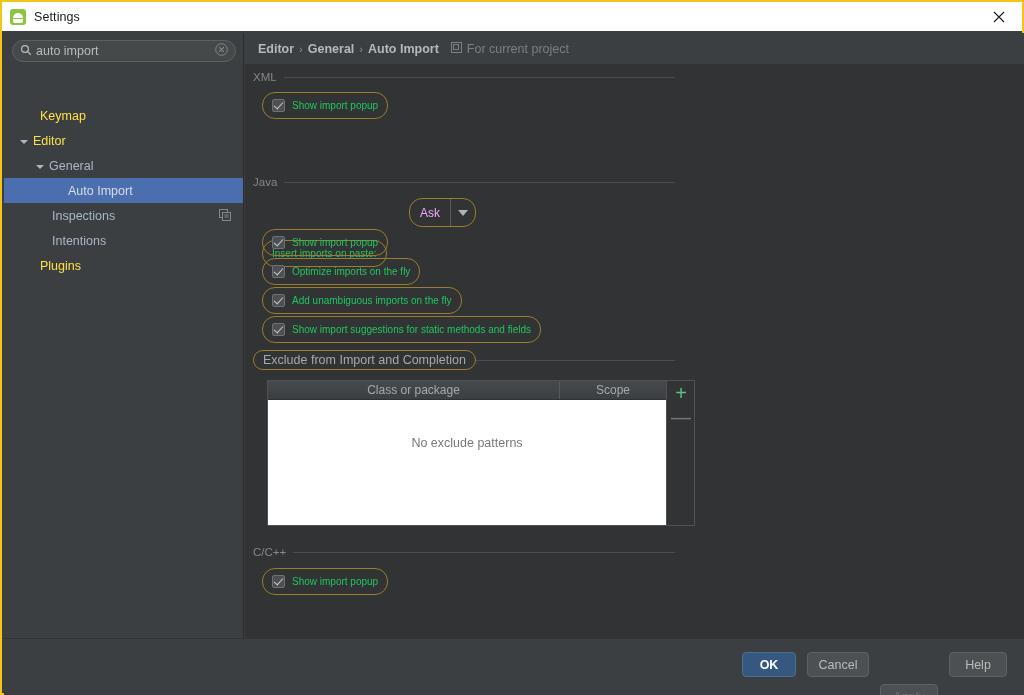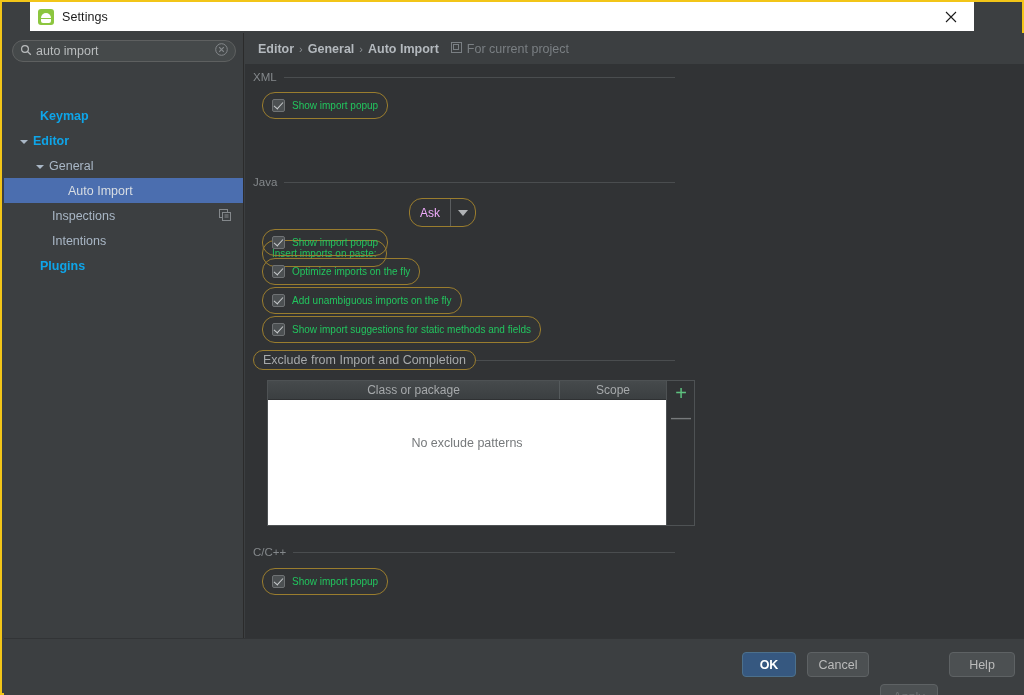--- a/index.html
+++ b/index.html
@@ -19,25 +19,24 @@
     width: 1024px; height: 695px;
     box-sizing: border-box;
     border: 2px solid #f2c518;
     background: #3c3f41;
   }
 
   
   #titlebar {
     position: absolute;
     left: 0; top: 0;
-    width: 944px; height: 29px;
+    width: 1020px; height: 29px;
     background: #ffffff;
     display: flex;
     align-items: center;
-    margin-left: 28px;
   }
   #app-icon {
     width: 16px; height: 16px;
     margin-left: 8px; margin-right: 8px;
     border-radius: 3px;
     background: #8cc63f;
     position: relative;
     flex: none;
     overflow: hidden;
   }
@@ -143,21 +142,21 @@
     margin-right: 5px;
     flex: none;
   }
   .tree-item .arrow.open {
     border-left: 4.5px solid transparent;
     border-right: 4.5px solid transparent;
     border-top: 4.5px solid #a9b7c6;
     border-bottom: none;
     margin-top: 2px;
   }
-  .tree-item.bold { font-weight: bold; color: #0ea5e9; align-items: center; }
+  .tree-item.bold { font-weight: normal; color: #fde047; align-items: center; }
   .tree-item .lbl { white-space: nowrap; }
   .tree-item .trailing-icon {
     position: absolute;
     right: 12px;
     top: 6px;
   }
 
   
   #main {
     position: absolute;
@@ -565,17 +564,17 @@
           <span class="cb-label">Show import popup</span>
         </div>
 
       </div>
     </div>
 
     <div id="buttonbar">
       <div class="dlg-btn primary" style="left:738px; width:54px;">OK</div>
       <div class="dlg-btn" style="left:803px; width:62px;">Cancel</div>
       <div class="dlg-btn disabled" style="left:876px; width:58px;margin-top:32px;">Apply</div>
-      <div class="dlg-btn" style="left:945px; width:66px;">Help</div>
+      <div class="dlg-btn" style="left:945px; width:58px;">Help</div>
     </div>
 
   </div>
 </div>
 
 </body></html>

